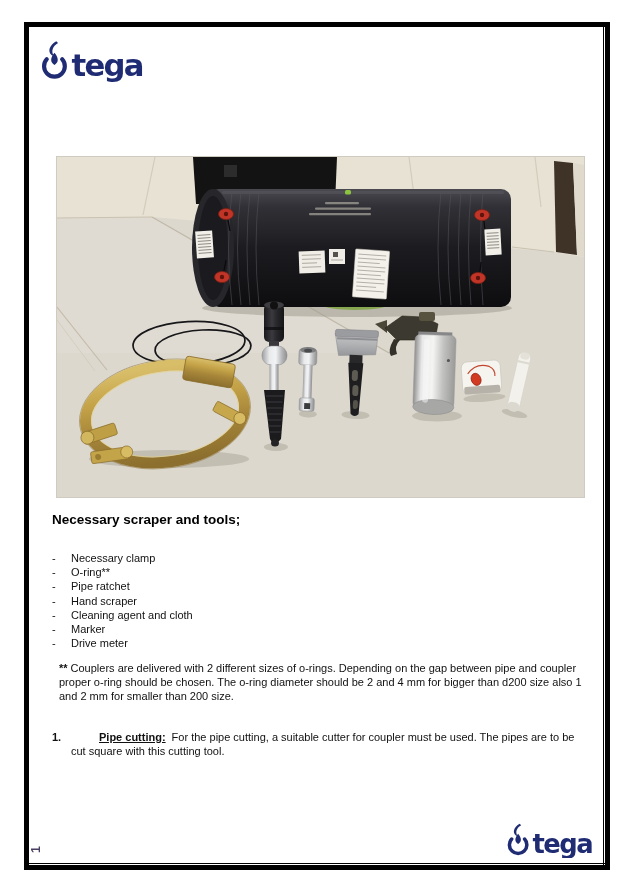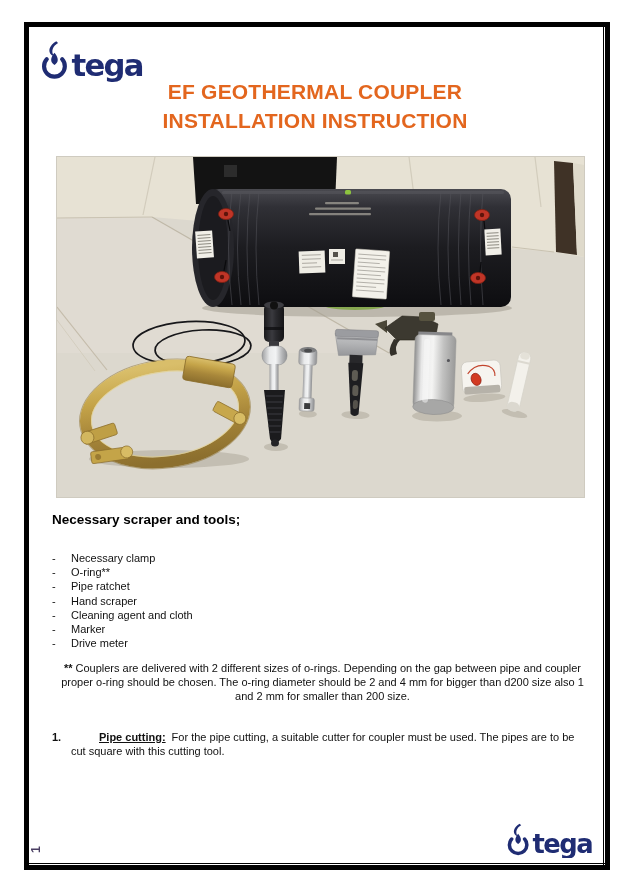--- a/index.html
+++ b/index.html
@@ -38,21 +38,21 @@
   }
   .tools-list {
     position:absolute; left:52px; top:551px; list-style:none;
     font-size:11px; line-height:14.2px; color:#111;
   }
   .tools-list li { display:flex; }
   .tools-list .dash { width:19px; flex:0 0 19px; }
 
   .note {
     position:absolute; left:59px; top:662px; width:527px;
-    font-size:11px; line-height:13.8px; color:#111;text-align:center;
+    font-size:11px; line-height:13.8px; color:#111;
   }
   .note .nm { font-weight:bold; margin-right:3px; }
 
   .step {
     position:absolute; left:52px; top:731px; width:534px; display:flex;
     font-size:11px; line-height:13.8px; color:#111;
   }
   .step .step-num { width:19px; flex:0 0 19px; font-weight:bold; }
   .step .step-label { font-weight:bold; text-decoration:underline; margin-right:6px;margin-left:28px; }
 
@@ -73,24 +73,20 @@
     <svg viewBox="0 0 124 46">
       <g fill="#1F2C73">
         <path d="M18,1 C 10.5,5.5 8,12 13,16.5 L 15.5,17.5 C 11.5,12 14.5,6 20,3 Z"></path>
         <path d="M16,14 C 11.5,19.5 10.8,24.5 16,27.5 C 21.2,24.5 20.5,19.5 16,14 Z"></path>
         <path d="M7.5,21 A 11.5,11.5 0 1,0 24.5,21" fill="none" stroke="#1F2C73" stroke-width="4.6" stroke-linecap="round"></path>
       </g>
       <text x="35" y="40" font-size="34" font-weight="bold" letter-spacing="-2" font-family="DejaVu Sans, sans-serif" fill="#1F2C73">tega</text>
     </svg>
   </div>
 
-  <div class="doc-title">
-    <div>EF GEOTHERMAL COUPLER</div>
-    <div>INSTALLATION INSTRUCTION</div>
-  </div>
 
   <figure class="photo">
     <svg viewBox="0 0 527 340">
       <defs>
         <linearGradient id="couplerV" x1="0" y1="0" x2="0" y2="1">
           <stop offset="0" stop-color="#4A4A50"></stop>
             <stop offset=".15" stop-color="#303036"></stop>
           <stop offset=".5" stop-color="#1C1C20"></stop>
             <stop offset=".85" stop-color="#121215"></stop>
           <stop offset="1" stop-color="#0D0D10"></stop>

